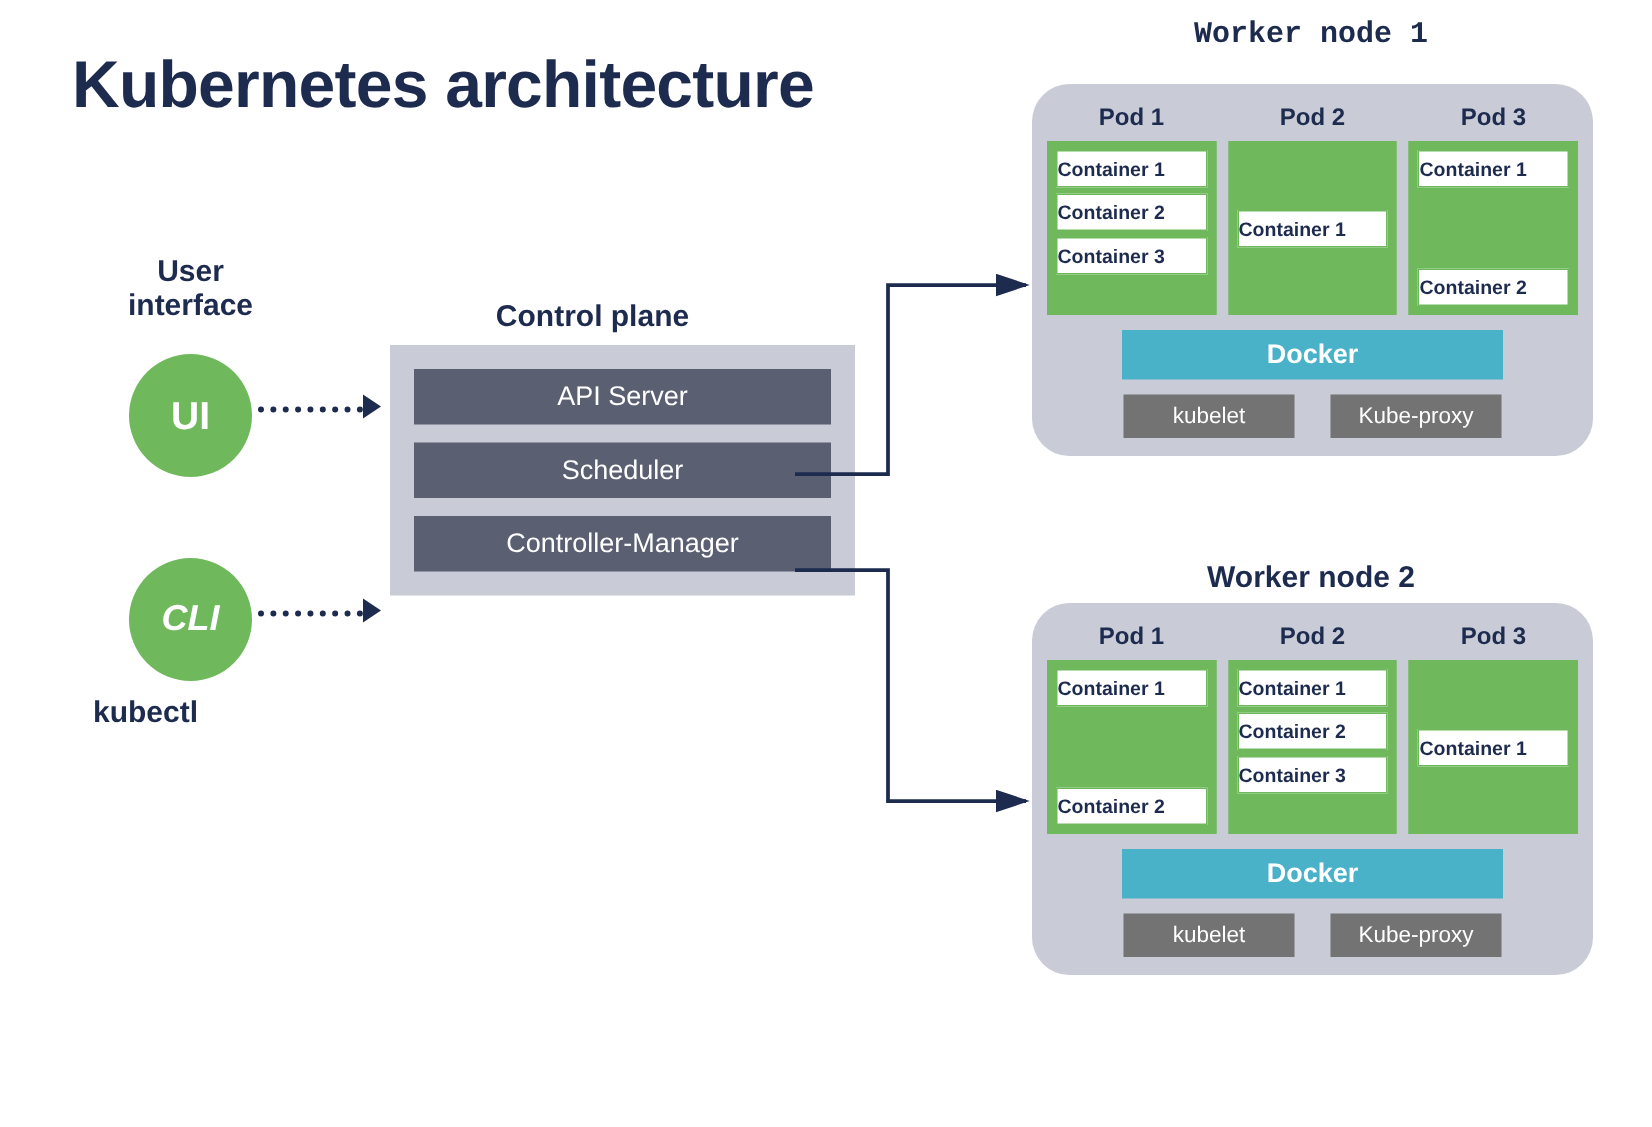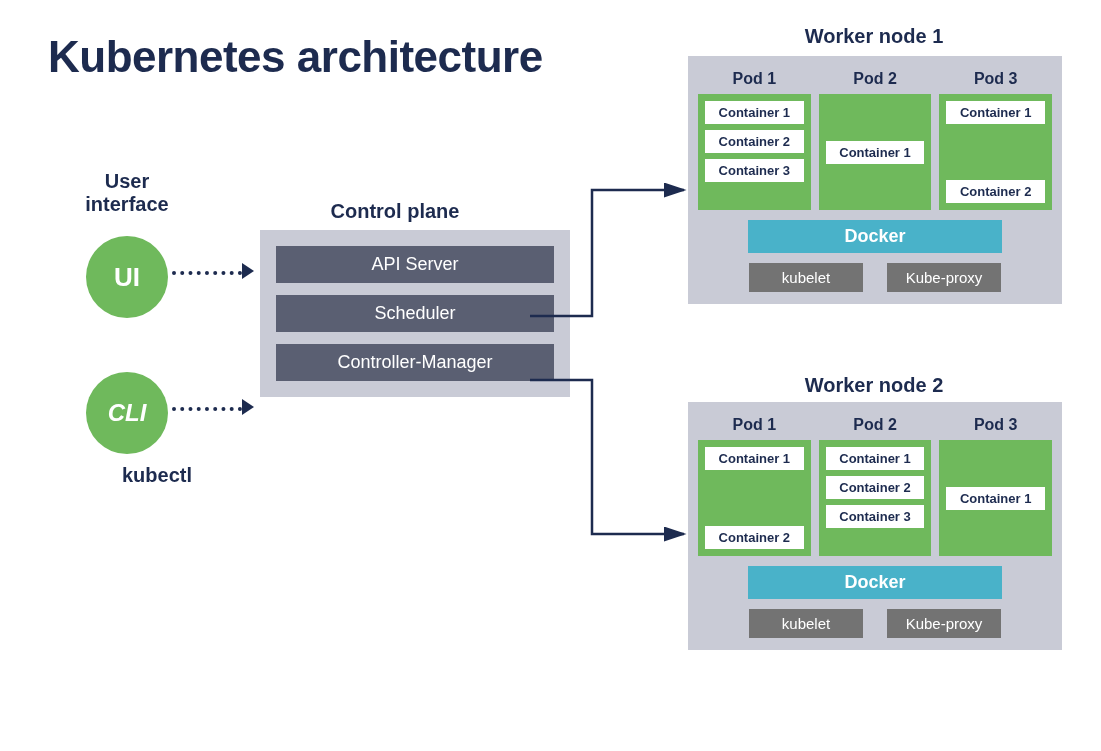--- a/index.html
+++ b/index.html
@@ -42,21 +42,21 @@
     color: #fff;
     display: flex;
     align-items: center;
     justify-content: center;
     font-size: 26px;
     font-weight: 600;
     margin: 0 auto;
   }
   .circle.cli { font-size: 24px; font-style: italic; }
   .kubectl-label {
-    text-align: right;
+    text-align: left;
     font-size: 20px;
     font-weight: 600;
     margin-top: 10px;
   }
   .cli-wrap { margin-top: 54px; }
 
   
   .cp-heading {
     position: absolute;
     left: 260px;
@@ -105,20 +105,21 @@
     font-size: 20px;
     font-weight: 600;
     width: 360px;
     text-align: center;
   }
   .wn-box {
     position: absolute;
     width: 374px;
     background: #c9cbd6;
     padding: 10px 10px 12px 10px;
+    border-radius: 25px;
   }
   .pod-row {
     display: flex;
     gap: 8px;
     justify-content: space-between;
   }
   .pod-col {
     width: 114px;
     display: flex;
     flex-direction: column;
@@ -137,21 +138,20 @@
     padding: 5px;
     display: flex;
     flex-direction: column;
     gap: 4px;
   }
   .container {
     background: #fff;
     color: #1d2b4f;
     font-size: 13px;
     font-weight: 600;
-    text-align: center;
     padding: 4px 0;
     border: 1px solid #6fb95c;
   }
   .docker-bar {
     margin-top: 10px;
     background: #49b2c9;
     color: #fff;
     font-size: 18px;
     font-weight: 600;
     text-align: center;
@@ -203,21 +203,21 @@
 <div class="dotted-arrow" style="left:172px; top:407px; width:70px;"></div>
 <div class="arrowhead-right" style="left:242px; top:399px;"></div>
 
 <div class="cp-heading">Control plane</div>
 <div class="cp-box">
   <div class="cp-item">API Server</div>
   <div class="cp-item">Scheduler</div>
   <div class="cp-item">Controller-Manager</div>
 </div>
 
-<div class="wn-title" style="left:694px; top:25px;">Worker node 1</div>
+<div class="wn-title" style="left:694px; top:12px;font-family:Liberation Mono, monospace;">Worker node 1</div>
 <div class="wn-box" style="left:688px; top:56px;">
   <div class="pod-row">
     <div class="pod-col">
       <div class="pod-label">Pod 1</div>
       <div class="pod">
         <div class="container">Container 1</div>
         <div class="container">Container 2</div>
         <div class="container">Container 3</div>
       </div>
     </div>

